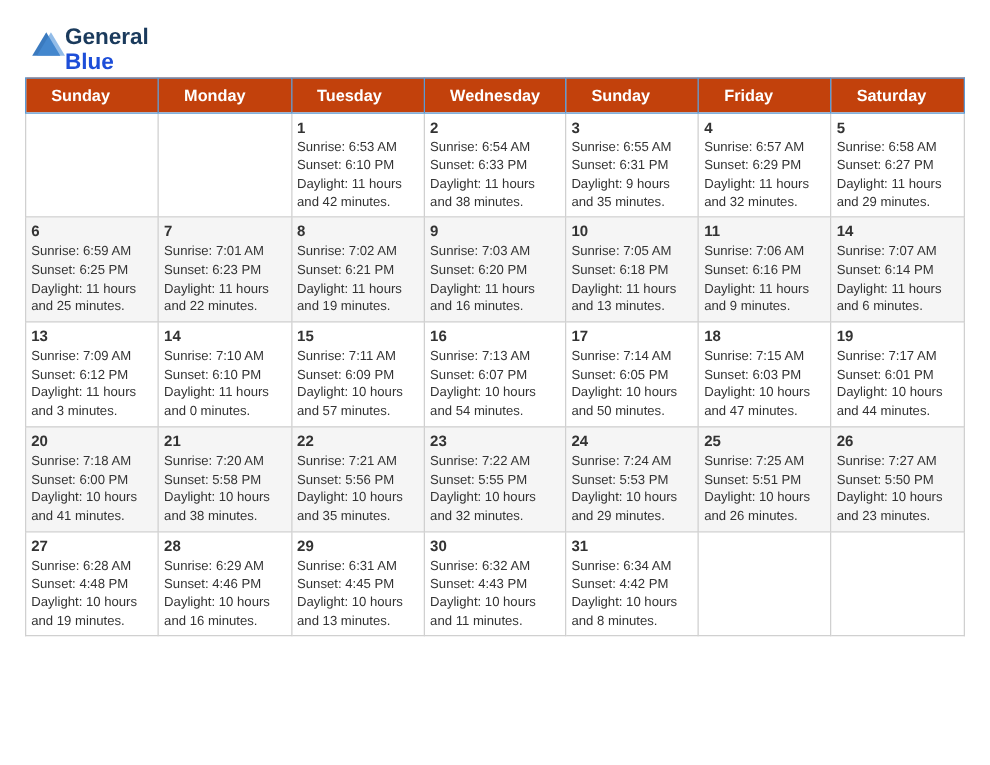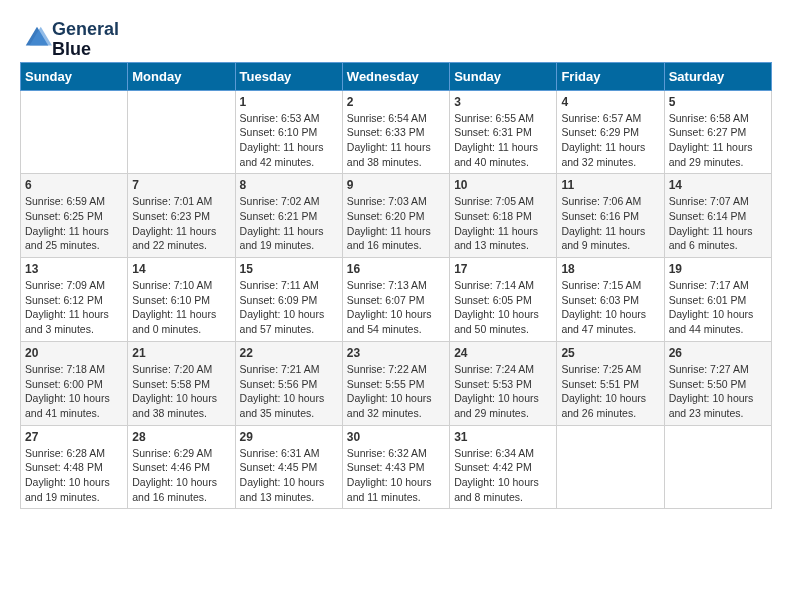--- a/index.html
+++ b/index.html
@@ -37,23 +37,23 @@
       font-size: 16px;
       color: #444;
       margin-top: 2px;
     }
     .calendar-table {
       width: 100%;
       border-collapse: collapse;
       font-size: 11px;
     }
     .calendar-table thead tr th {
-      background: #0369a1;
+      background: #c2410c;
       color: #fff;
-      padding: 6px 4px;
+      padding: 6px 20px;
       text-align: left;
       font-size: 13px;
       font-weight: bold;
       border: 1px solid #5a9ad5;
     }
     .calendar-table tbody tr td {
       vertical-align: top;
       border: 1px solid #d0d0d0;
       padding: 4px 4px 4px 4px;
       width: 107px;
@@ -86,21 +86,21 @@
   <div class="logo">
     <div>
       <svg class="logo-icon" viewBox="0 0 40 40">
         <polygon points="20,5 35,30 5,30" fill="#3a7abf"></polygon>
         <polygon points="25,5 40,30 10,30" fill="#4a90d9" opacity="0.6"></polygon>
       </svg>
     </div>
     <div>
       <div style="font-size:18px;font-weight:bold;color:#1a3a5c;line-height:1.1;">
         <span>General</span><br>
-        <span style="color:#0f172a;">Blue</span>
+        <span style="color:#1d4ed8;">Blue</span>
       </div>
     </div>
   </div>
 </div>
 
 <table class="calendar-table">
   <thead>
     <tr>
 
     <th>Sunday</th>
@@ -125,21 +125,21 @@
         <td>
         <span class="day-number">2</span>
         <span class="day-info">Sunrise: 6:54 AM</span><br>
         <span class="day-info">Sunset: 6:33 PM</span><br>
         <span class="day-info">Daylight: 11 hours and 38 minutes.</span>
       </td>
         <td>
         <span class="day-number">3</span>
         <span class="day-info">Sunrise: 6:55 AM</span><br>
         <span class="day-info">Sunset: 6:31 PM</span><br>
-        <span class="day-info">Daylight: 11 hours and 40 minutes.</span>
+        <span class="day-info">Daylight: 9 hours and 35 minutes.</span>
       </td>
         <td>
         <span class="day-number">4</span>
         <span class="day-info">Sunrise: 6:57 AM</span><br>
         <span class="day-info">Sunset: 6:29 PM</span><br>
         <span class="day-info">Daylight: 11 hours and 32 minutes.</span>
       </td>
         <td>
         <span class="day-number">5</span>
         <span class="day-info">Sunrise: 6:58 AM</span><br>

